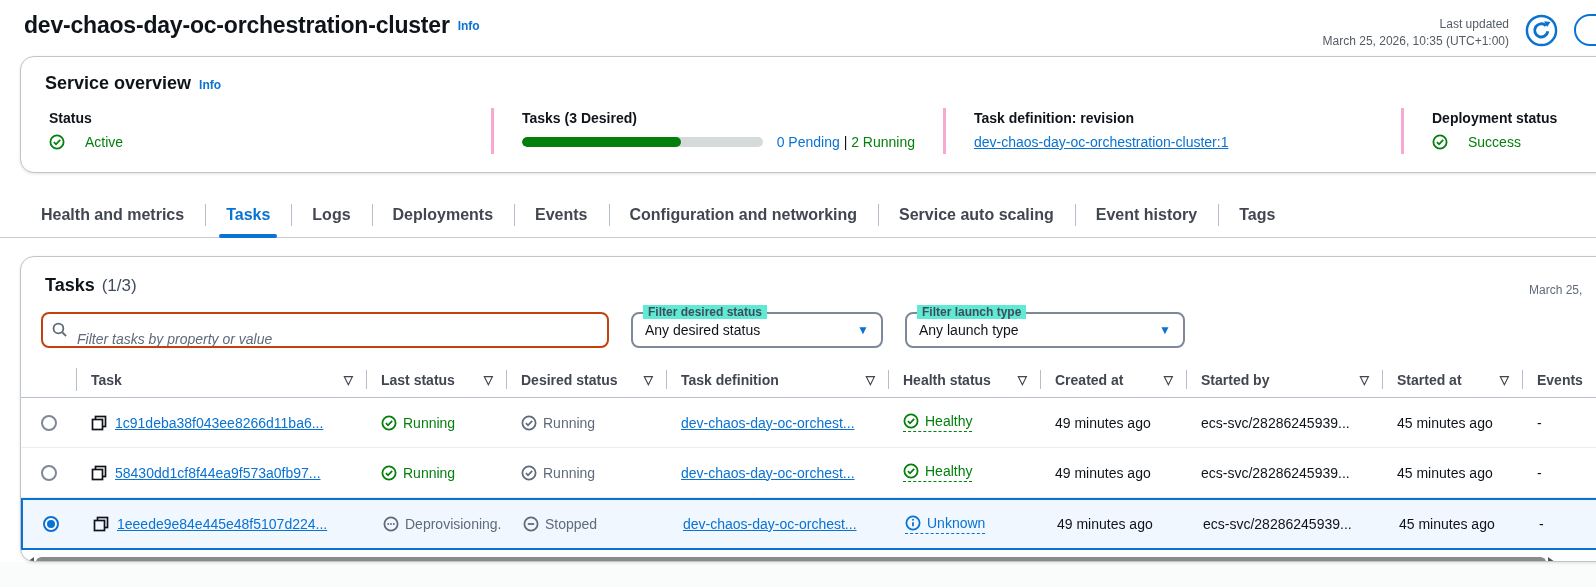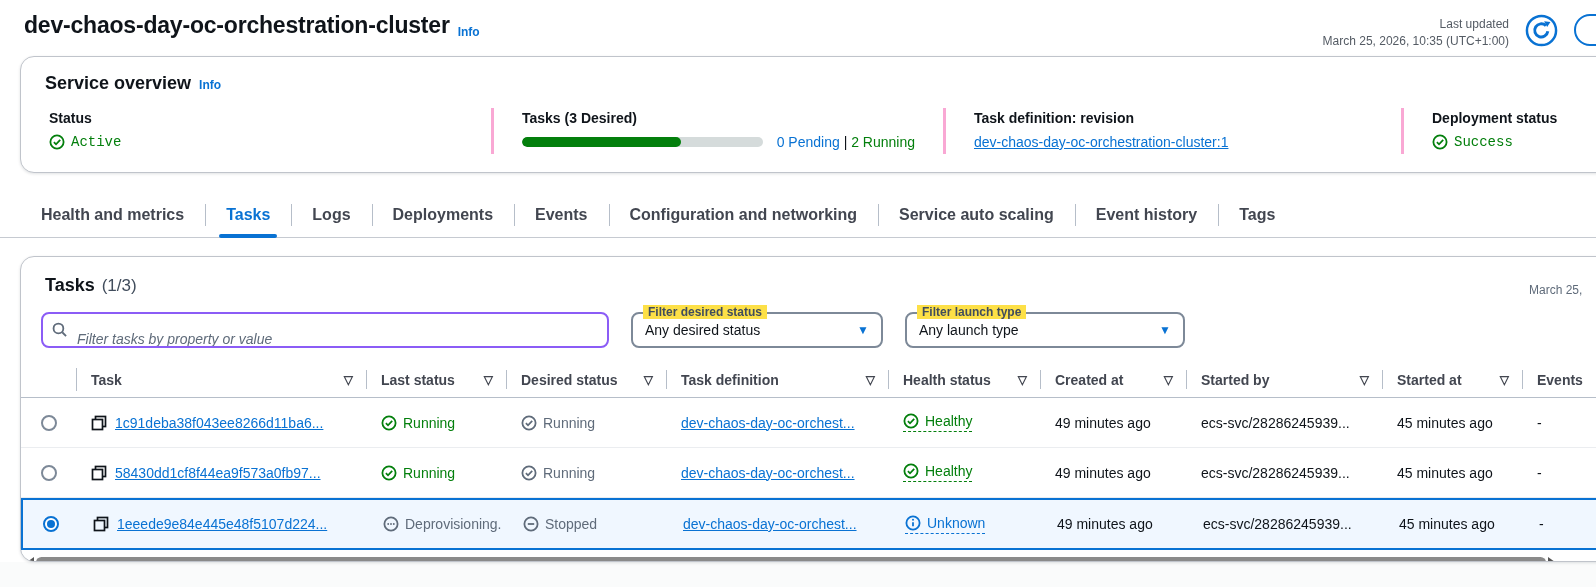--- a/index.html
+++ b/index.html
@@ -2,21 +2,21 @@
 <html><head>
 <meta charset="utf-8">
 <style>
   * { margin:0; padding:0; box-sizing:border-box; }
   html,body { width:1596px; height:587px; overflow:hidden; background:#fff;
     font-family:"Liberation Sans", sans-serif; color:#0f141a; font-size:14px; }
 
   
   .page-header { display:flex; justify-content:space-between; align-items:flex-start;
     padding:12px 0 10px 24px; height:56px; }
-  .page-title-wrap { display:flex; align-items:flex-end; gap:8px; }
+  .page-title-wrap { display:flex; align-items:center; gap:8px; }
   .page-title { font-size:23px; font-weight:bold; letter-spacing:-0.2px; }
   .info-link { color:#0972d3; font-size:12px; font-weight:bold; cursor:pointer; }
   .header-right { display:flex; align-items:flex-start; gap:16px; padding-top:2px; }
   .last-updated { text-align:right; font-size:12px; color:#545b64; line-height:1.45; padding-top:2px;}
   .refresh-btn { background:none; border:none; cursor:pointer; padding:0; line-height:0; }
   .partial-pill { width:70px; height:32px; border:2px solid #0972d3; border-radius:18px;
     margin-right:-48px; background:#fff; }
 
   
   .card { background:#fff; border:1px solid #c0c4cb; border-radius:14px;
@@ -24,21 +24,21 @@
 
   
   .overview { padding:14px 0 18px; }
   .overview-title-row { display:flex; align-items:baseline; gap:8px; padding:2px 24px 14px; }
   .overview-title { font-size:18px; font-weight:bold; }
   .overview-cols { display:flex; }
   .ov-col { padding:2px 28px 4px; }
   .ov-col + .ov-col { border-left:3px solid #f9a8d4; }
   .ov-col-1 { width:470px; } .ov-col-2 { width:452px; } .ov-col-3 { width:458px; } .ov-col-4 { flex:1; }
   .ov-label { font-weight:bold; margin-bottom:8px; font-size:14px; }
-  .status-line { display:flex; align-items:flex-end; gap:6px;font-family:Liberation Mono, monospace; }
+  .status-line { display:flex; align-items:flex-end; gap:20px; }
   .green { color:#037f0c; } .gray { color:#5f6b7a; } .blue { color:#0972d3; }
   .progress-row { display:flex; align-items:center; gap:14px; }
   .progress-track { width:255px; height:10px; background:#d5dbdb; border-radius:5px; overflow:hidden; }
   .progress-fill { height:100%; background:#037f0c; border-radius:5px; }
   .progress-text { white-space:nowrap; }
   a.plain-link { color:#0972d3; text-decoration:underline; cursor:pointer; }
 
   
   .tabs { display:flex; margin-top:22px; border-bottom:1px solid #c6cad1; padding-left:20px; width:1700px; }
   .tab { position:relative; padding:11px 21px 13px; font-size:16px; font-weight:bold;
@@ -51,27 +51,27 @@
 
   
   .tasks-panel { margin-top:18px; padding-top:14px; overflow:hidden; position:relative; height:306px; }
   .panel-title-row { display:flex; align-items:baseline; gap:7px; padding:4px 24px 12px; }
   .panel-title { font-size:18px; font-weight:bold; }
   .panel-count { font-size:17px; color:#414d5c; }
   .corner-text { position:absolute; left:1508px; top:26px; font-size:12px; color:#5f6b7a; }
 
   .filter-row { display:flex; align-items:center; padding:4px 20px 14px; gap:22px; }
   .search-wrap { position:relative; width:568px; }
-  .search-wrap input { width:100%; height:36px; border:2px solid #8b5cf6; border-radius:8px;
+  .search-wrap input { width:100%; height:36px; border:2px solid #c2410c; border-radius:8px;
     padding:17px 10px 0 34px; font-size:14px; font-family:inherit; color:#0f141a; outline:none; }
   .search-wrap input::placeholder { font-style:italic; color:#5f6b7a; }
   .search-icon { position:absolute; left:10px; top:9px; line-height:0; }
   .aws-select { position:relative; height:36px; border:2px solid #7d8998; border-radius:8px;
     display:flex; align-items:center; justify-content:space-between; padding:0 12px; cursor:pointer; background:#fff; }
-  .aws-select .floating-label { position:absolute; top:-9px; left:10px; background:#fde047;
+  .aws-select .floating-label { position:absolute; top:-9px; left:10px; background:#5eead4;
     padding:0 5px; font-size:12px; font-weight:bold; color:#414d5c; white-space:nowrap; }
   .sel-desired { width:252px; } .sel-launch { width:280px; }
   .caret { color:#0972d3; font-size:12px; }
 
   
   .tbl { width:1692px; }
   .tbl-header { display:flex; align-items:center; height:36px; border-bottom:1px solid #b6bec9; }
   .th { display:flex; align-items:center; font-weight:bold; color:#424650; font-size:14px;
     padding:0 10px 0 14px; position:relative; height:100%; cursor:pointer; }
   .th .filter-glyph { margin-left:auto; font-size:12px; color:#424650; padding-right:4px; cursor:pointer; }

